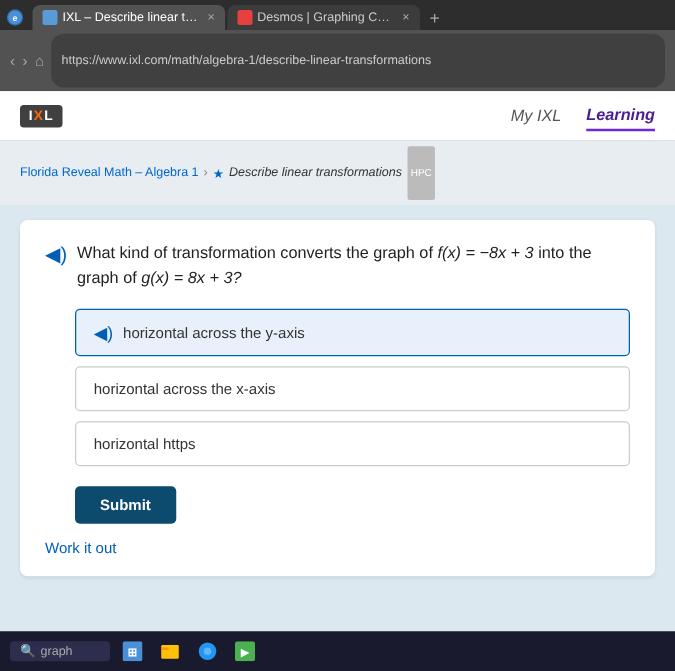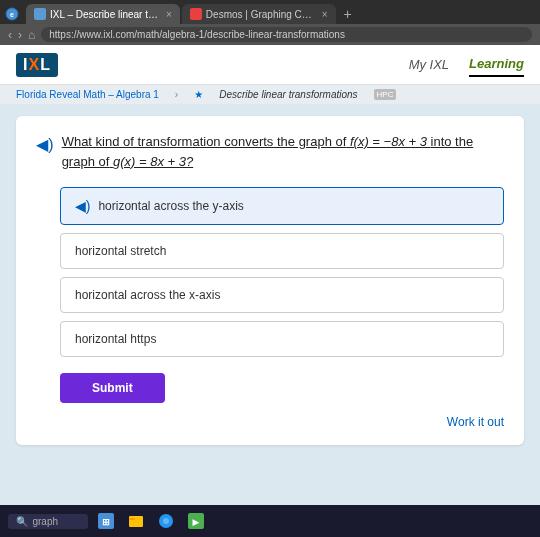--- a/index.html
+++ b/index.html
@@ -98,21 +98,21 @@
       color: #aaa;
       font-size: 12px;
       cursor: pointer;
     }
 
     .address-input {
       flex: 1;
       background: #404040;
       border: none;
       border-radius: 10px;
-      padding: 2px 8px;
+      padding: 16px 8px;
       color: #ccc;
       font-size: 10px;
       outline: none;
     }
 
     
     .ixl-page {
       background: #f0f4f8;
       width: 100%;
       height: calc(537px - 52px);
@@ -124,24 +124,24 @@
       background: #fff;
       display: flex;
       align-items: center;
       padding: 0 16px;
       height: 40px;
       border-bottom: 1px solid #e0e0e0;
       gap: 20px;
     }
 
     .ixl-logo {
-      background: #0c4a6e;
+      background: #404040;
       color: #fff;
       font-weight: bold;
-      font-size: 16px;
+      font-size: 11px;
       padding: 3px 7px;
       border-radius: 3px;
       letter-spacing: 1px;
       flex-shrink: 0;
     }
 
     .ixl-logo span {
       color: #ff6600;
     }
 
@@ -150,54 +150,54 @@
     .nav-item {
       font-size: 13px;
       color: #555;
       cursor: pointer;
       padding: 4px 0;
       white-space: nowrap;
       font-style: italic;
     }
 
     .nav-item.active {
-      color: #4d7c0f;
+      color: #4c1d95;
       font-weight: bold;
-      border-bottom: 2px solid #000000;
+      border-bottom: 2px solid #6d28d9;
     }
 
     .breadcrumb {
       background: #e8edf2;
       padding: 4px 16px;
       font-size: 10px;
       color: #555;
       display: flex;
       align-items: center;
-      gap: 16px;
+      gap: 4px;
     }
 
     .breadcrumb-item {
       color: #0066cc;
       cursor: pointer;
     }
 
     .breadcrumb-sep {
       color: #888;
     }
 
     .breadcrumb-current {
       color: #333;
       font-style: italic;
     }
 
     .breadcrumb-badge {
       background: #bbb;
       color: #fff;
       font-size: 8px;
-      padding: 1px 3px;
+      padding: 17px 3px;
       border-radius: 2px;
     }
 
     
     .main-content {
       flex: 1;
       padding: 12px 16px;
       overflow-y: auto;
       background: #dce8f0;
     }
@@ -221,21 +221,20 @@
 
     .speaker-icon {
       color: #005fb9;
       font-size: 16px;
       flex-shrink: 0;
       margin-top: 1px;
     }
 
     .question-body {
       flex: 1;
-      text-decoration: underline;
     }
 
     .answer-options {
       display: flex;
       flex-direction: column;
       gap: 8px;
       margin-left: 24px;
     }
 
     .answer-option {
@@ -261,34 +260,34 @@
       font-size: 14px;
       flex-shrink: 0;
     }
 
     .submit-row {
       margin-top: 16px;
       margin-left: 24px;
     }
 
     .submit-btn {
-      background: #6d28d9;
+      background: #0c4a6e;
       color: #fff;
       border: none;
       border-radius: 4px;
-      padding: 8px 32px;
+      padding: 8px 20px;
       font-size: 12px;
       font-weight: bold;
       cursor: pointer;
       text-align: right;
     }
 
     .work-it-out {
       display: flex;
-      justify-content: flex-end;
+      justify-content: flex-start;
       margin-top: 12px;
     }
 
     .work-link {
       color: #005fb9;
       font-size: 12px;
       cursor: pointer;
       text-decoration: none;
     }
 
@@ -398,23 +397,20 @@
         </span>
       </div>
 
       <div class="answer-options">
 
         <div class="answer-option selected">
           <span class="option-speaker">◀)</span>
           <span>horizontal across the y-axis</span>
         </div>
 
-        <div class="answer-option">
-          <span>horizontal stretch</span>
-        </div>
 
         <div class="answer-option">
           <span>horizontal across the x-axis</span>
         </div>
 
         <div class="answer-option">
           <span>horizontal https</span>
         </div>
 
       </div>

